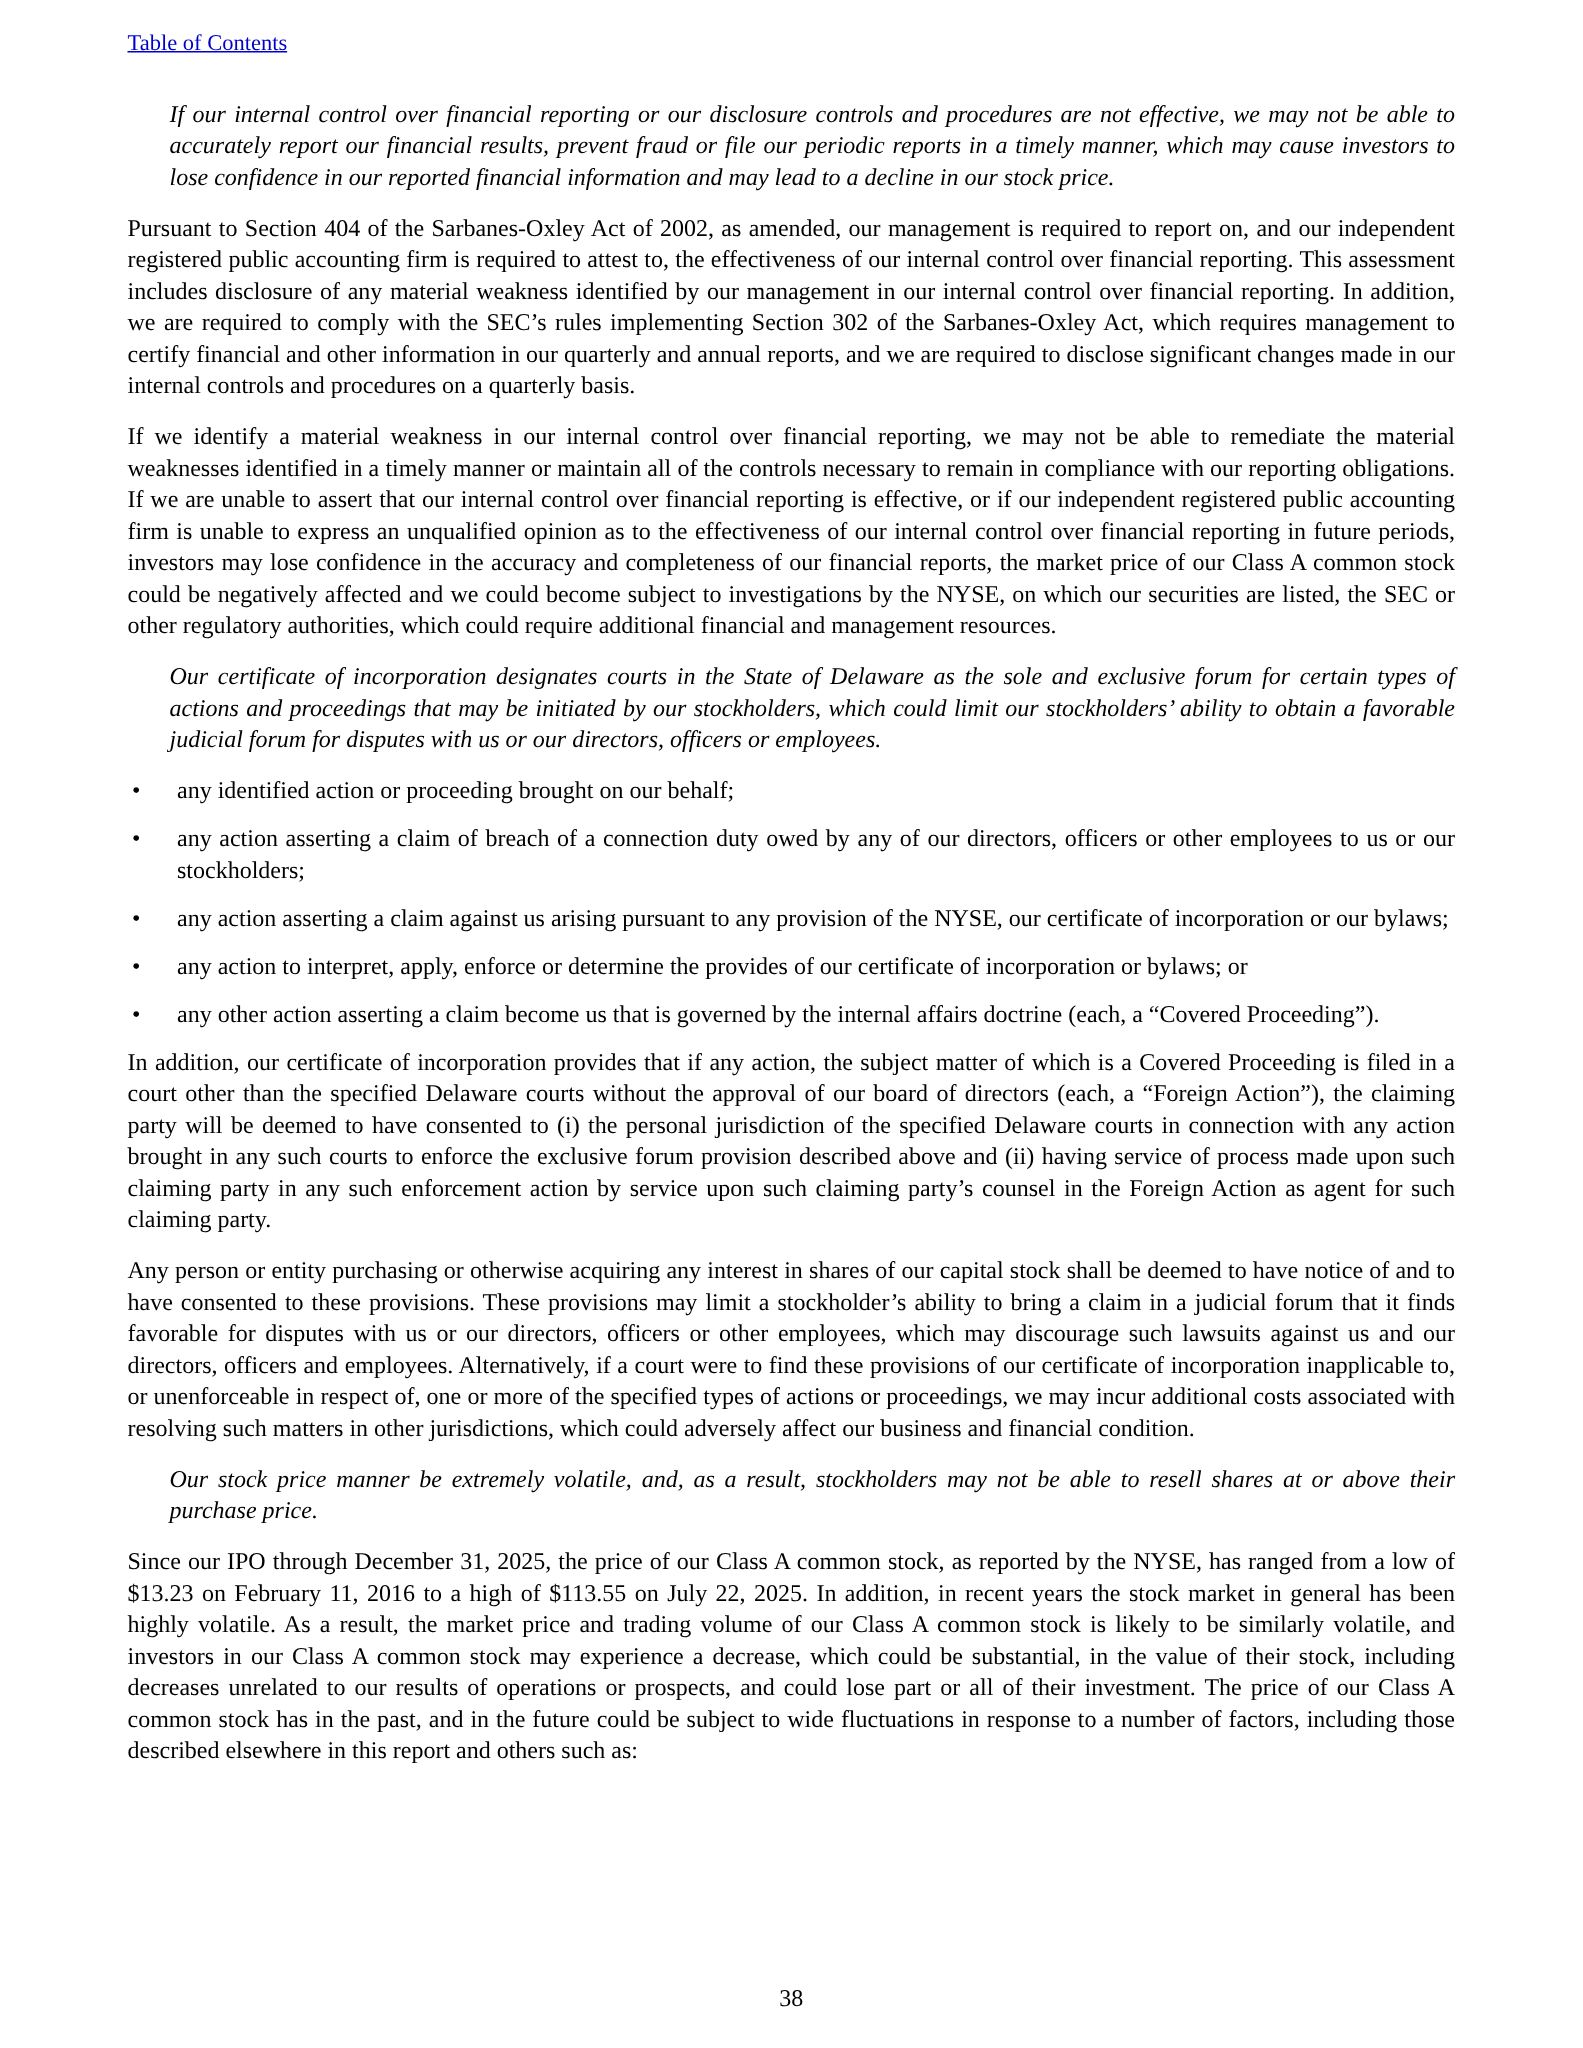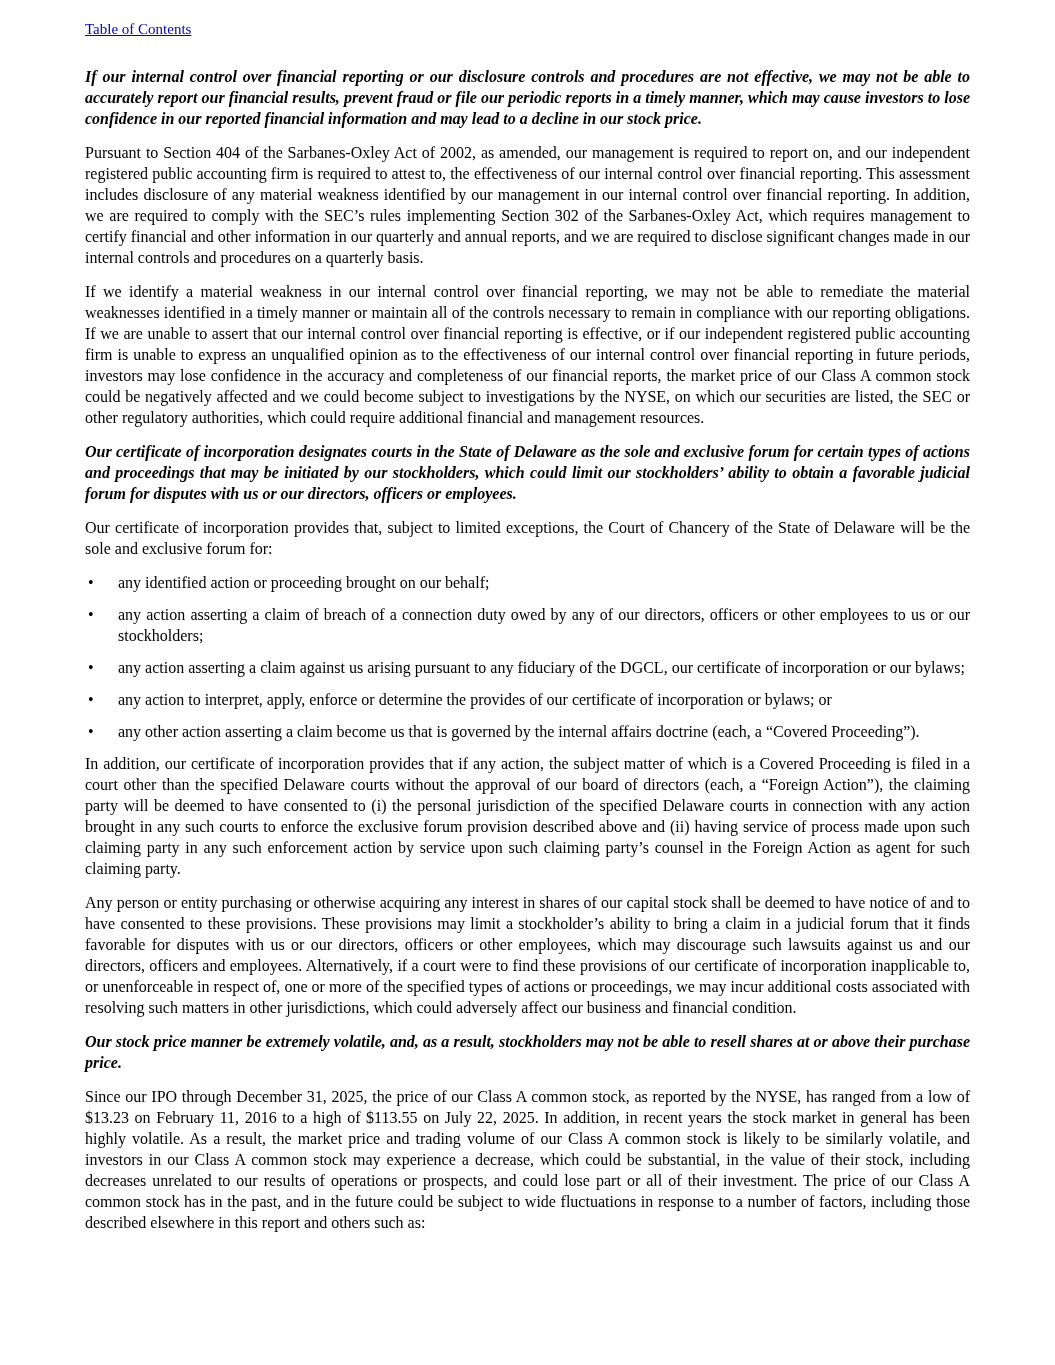--- a/index.html
+++ b/index.html
@@ -27,22 +27,23 @@
     cursor: pointer;
   }
   .content { width: 100%; }
   .block {
     font-size: 16px;
     line-height: 21px;
     text-align: justify;
     margin: 0 0 13px 0;
   }
   .heading {
-    font-weight: 700;
+    font-weight: 400;
     font-style: italic;
+    margin-left: 28px;
   }
   .bullet-row {
     display: flex;
     font-size: 16px;
     line-height: 21px;
     margin: 0 0 11px 0;
   }
   .bullet-char {
     flex: 0 0 33px;
     padding-left: 3px;
@@ -63,40 +64,40 @@
 <body>
 
 <div class="page">
   <a class="toc-link" href="#">Table of Contents</a>
 
   <div class="content" id="content">
       <div class="block heading">If our internal control over financial reporting or our disclosure controls and procedures are not effective, we may not be able to accurately report our financial results, prevent fraud or file our periodic reports in a timely manner, which may cause investors to lose confidence in our reported financial information and may lead to a decline in our stock price.</div>
       <div class="block">Pursuant to Section 404 of the Sarbanes-Oxley Act of 2002, as amended, our management is required to report on, and our independent registered public accounting firm is required to attest to, the effectiveness of our internal control over financial reporting. This assessment includes disclosure of any material weakness identified by our management in our internal control over financial reporting. In addition, we are required to comply with the SEC’s rules implementing Section 302 of the Sarbanes-Oxley Act, which requires management to certify financial and other information in our quarterly and annual reports, and we are required to disclose significant changes made in our internal controls and procedures on a quarterly basis.</div>
       <div class="block">If we identify a material weakness in our internal control over financial reporting, we may not be able to remediate the material weaknesses identified in a timely manner or maintain all of the controls necessary to remain in compliance with our reporting obligations. If we are unable to assert that our internal control over financial reporting is effective, or if our independent registered public accounting firm is unable to express an unqualified opinion as to the effectiveness of our internal control over financial reporting in future periods, investors may lose confidence in the accuracy and completeness of our financial reports, the market price of our Class A common stock could be negatively affected and we could become subject to investigations by the NYSE, on which our securities are listed, the SEC or other regulatory authorities, which could require additional financial and management resources.</div>
       <div class="block heading">Our certificate of incorporation designates courts in the State of Delaware as the sole and exclusive forum for certain types of actions and proceedings that may be initiated by our stockholders, which could limit our stockholders’ ability to obtain a favorable judicial forum for disputes with us or our directors, officers or employees.</div>
-      <div class="block">Our certificate of incorporation provides that, subject to limited exceptions, the Court of Chancery of the State of Delaware will be the sole and exclusive forum for:</div>
       <div class="bullet-row">
         <span class="bullet-char">•</span>
         <span class="bullet-text">any identified action or proceeding brought on our behalf;</span>
       </div>
       <div class="bullet-row">
         <span class="bullet-char">•</span>
         <span class="bullet-text">any action asserting a claim of breach of a connection duty owed by any of our directors, officers or other employees to us or our stockholders;</span>
       </div>
       <div class="bullet-row">
         <span class="bullet-char">•</span>
-        <span class="bullet-text">any action asserting a claim against us arising pursuant to any fiduciary of the DGCL, our certificate of incorporation or our bylaws;</span>
+        <span class="bullet-text">any action asserting a claim against us arising pursuant to any provision of the NYSE, our certificate of incorporation or our bylaws;</span>
       </div>
       <div class="bullet-row">
         <span class="bullet-char">•</span>
         <span class="bullet-text">any action to interpret, apply, enforce or determine the provides of our certificate of incorporation or bylaws; or</span>
       </div>
       <div class="bullet-row">
         <span class="bullet-char">•</span>
         <span class="bullet-text">any other action asserting a claim become us that is governed by the internal affairs doctrine (each, a “Covered Proceeding”).</span>
       </div>
       <div class="block">In addition, our certificate of incorporation provides that if any action, the subject matter of which is a Covered Proceeding is filed in a court other than the specified Delaware courts without the approval of our board of directors (each, a “Foreign Action”), the claiming party will be deemed to have consented to (i) the personal jurisdiction of the specified Delaware courts in connection with any action brought in any such courts to enforce the exclusive forum provision described above and (ii) having service of process made upon such claiming party in any such enforcement action by service upon such claiming party’s counsel in the Foreign Action as agent for such claiming party.</div>
       <div class="block">Any person or entity purchasing or otherwise acquiring any interest in shares of our capital stock shall be deemed to have notice of and to have consented to these provisions. These provisions may limit a stockholder’s ability to bring a claim in a judicial forum that it finds favorable for disputes with us or our directors, officers or other employees, which may discourage such lawsuits against us and our directors, officers and employees. Alternatively, if a court were to find these provisions of our certificate of incorporation inapplicable to, or unenforceable in respect of, one or more of the specified types of actions or proceedings, we may incur additional costs associated with resolving such matters in other jurisdictions, which could adversely affect our business and financial condition.</div>
       <div class="block heading">Our stock price manner be extremely volatile, and, as a result, stockholders may not be able to resell shares at or above their purchase price.</div>
       <div class="block">Since our IPO through December 31, 2025, the price of our Class A common stock, as reported by the NYSE, has ranged from a low of $13.23 on February 11, 2016 to a high of $113.55 on July 22, 2025. In addition, in recent years the stock market in general has been highly volatile. As a result, the market price and trading volume of our Class A common stock is likely to be similarly volatile, and investors in our Class A common stock may experience a decrease, which could be substantial, in the value of their stock, including decreases unrelated to our results of operations or prospects, and could lose part or all of their investment. The price of our Class A common stock has in the past, and in the future could be subject to wide fluctuations in response to a number of factors, including those described elsewhere in this report and others such as:</div>
     </div>
 
+  <div class="page-number">38</div>
 </div>
 
 </body></html>

